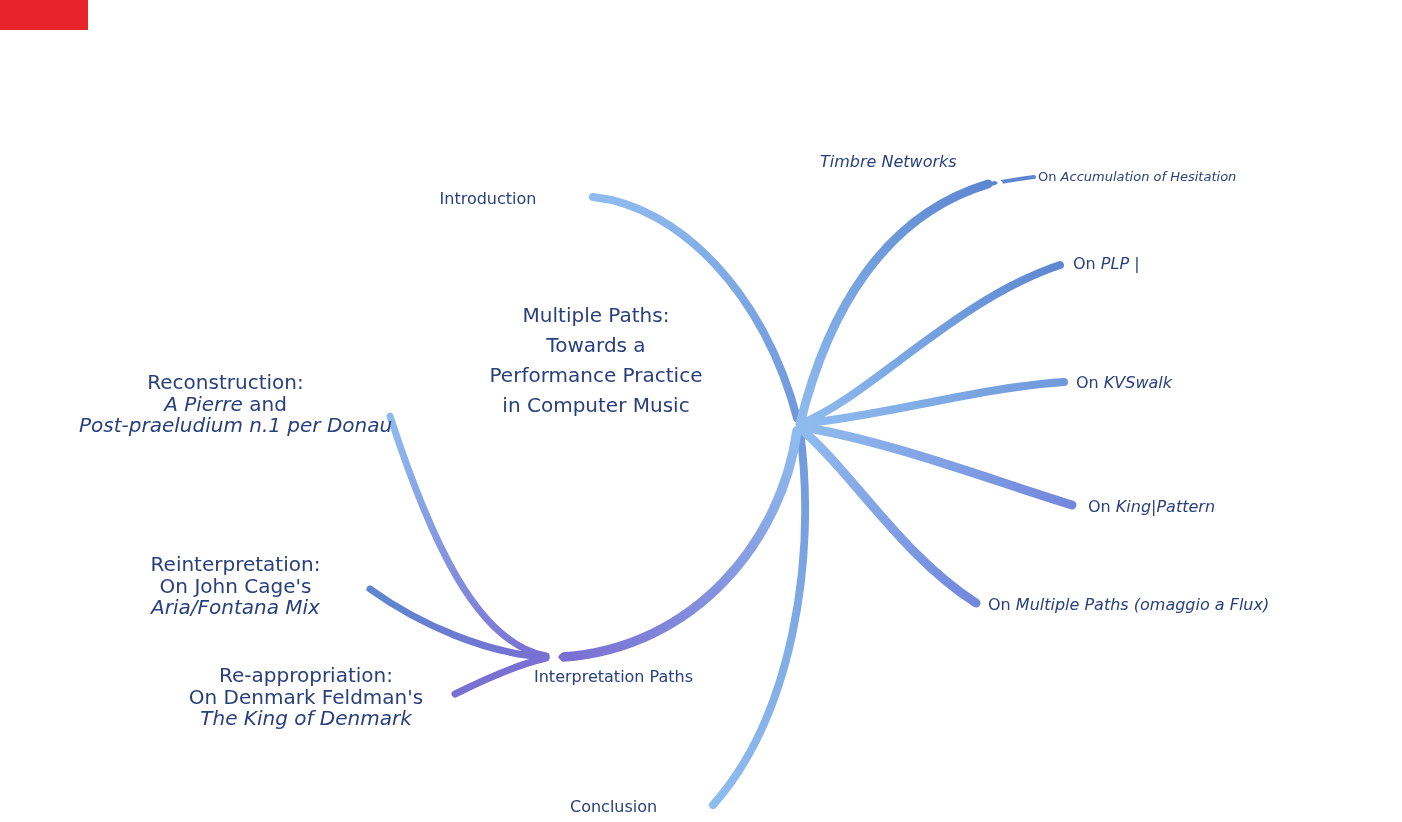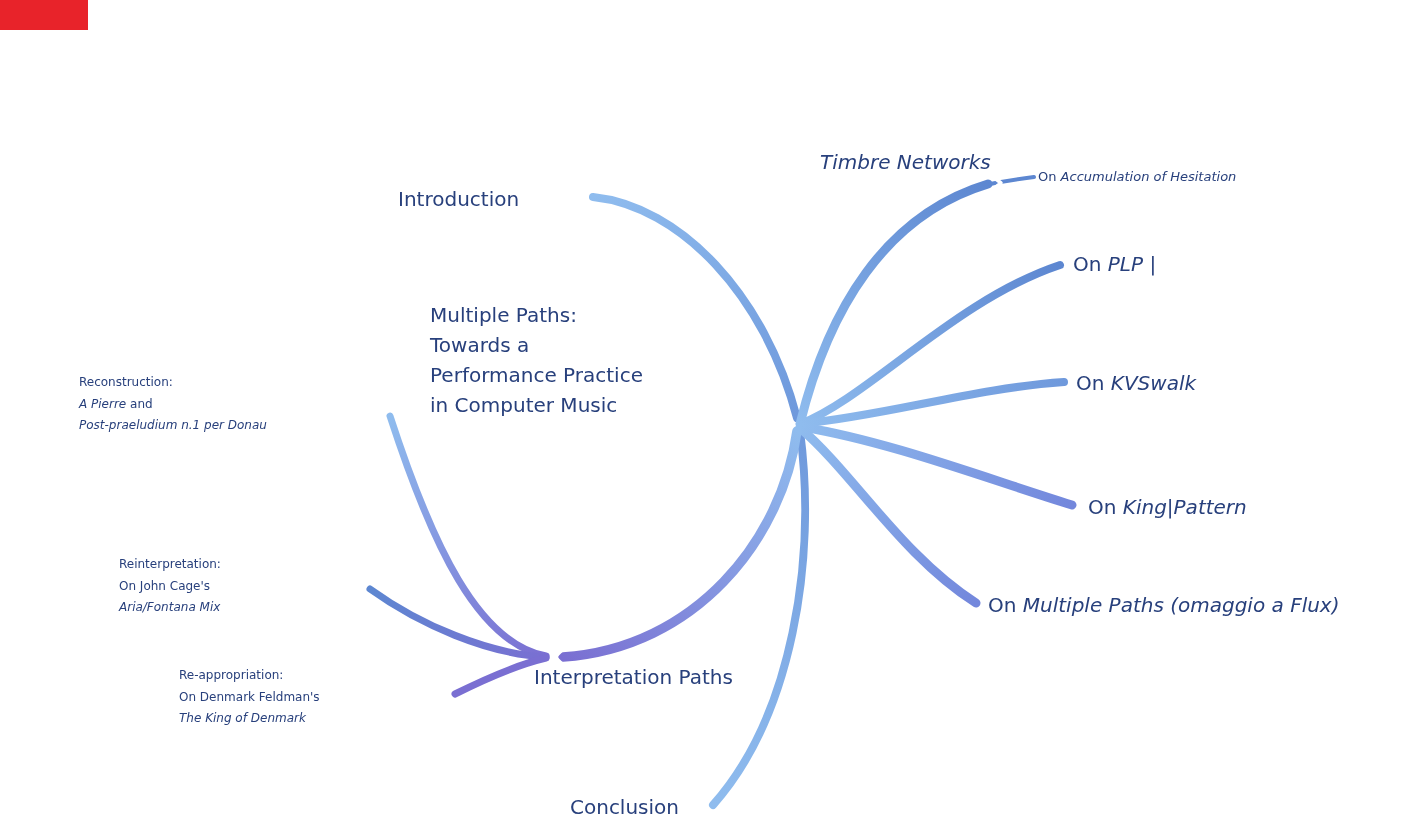--- a/index.html
+++ b/index.html
@@ -5,25 +5,25 @@
   html,body{margin:0;padding:0;}
   body{
     width:1402px;height:822px;overflow:hidden;position:relative;
     background:#ffffff;
     font-family:"DejaVu Sans","Liberation Sans",sans-serif;
   }
   .canvas{position:absolute;inset:0;width:1402px;height:822px;}
   svg.links{position:absolute;left:0;top:0;display:block;}
   .node{position:absolute;color:#28407c;white-space:nowrap;}
   .node .it,.italic{font-style:italic;}
-  .size-l{font-size:20px;line-height:26px;}
+  .size-l{font-size:16px;line-height:26px;}
   .size-m{font-size:13px;line-height:22px;}
-  .size-s{font-size:12px;line-height:21.5px;}
+  .size-s{font-size:20px;line-height:21.5px;}
   .root-title{font-size:20px;line-height:30px;font-weight:normal;}
-  .ra{text-align:left;}
+  .ra{text-align:center;}
   .node span{display:inline;}
 </style>
 </head>
 <body>
 
 <div class="canvas">
 
   <svg class="links" width="1402" height="822" viewBox="0 0 1402 822">
     <defs>
       <linearGradient id="gIntro" gradientUnits="userSpaceOnUse" x1="593" y1="197" x2="797" y2="418">

